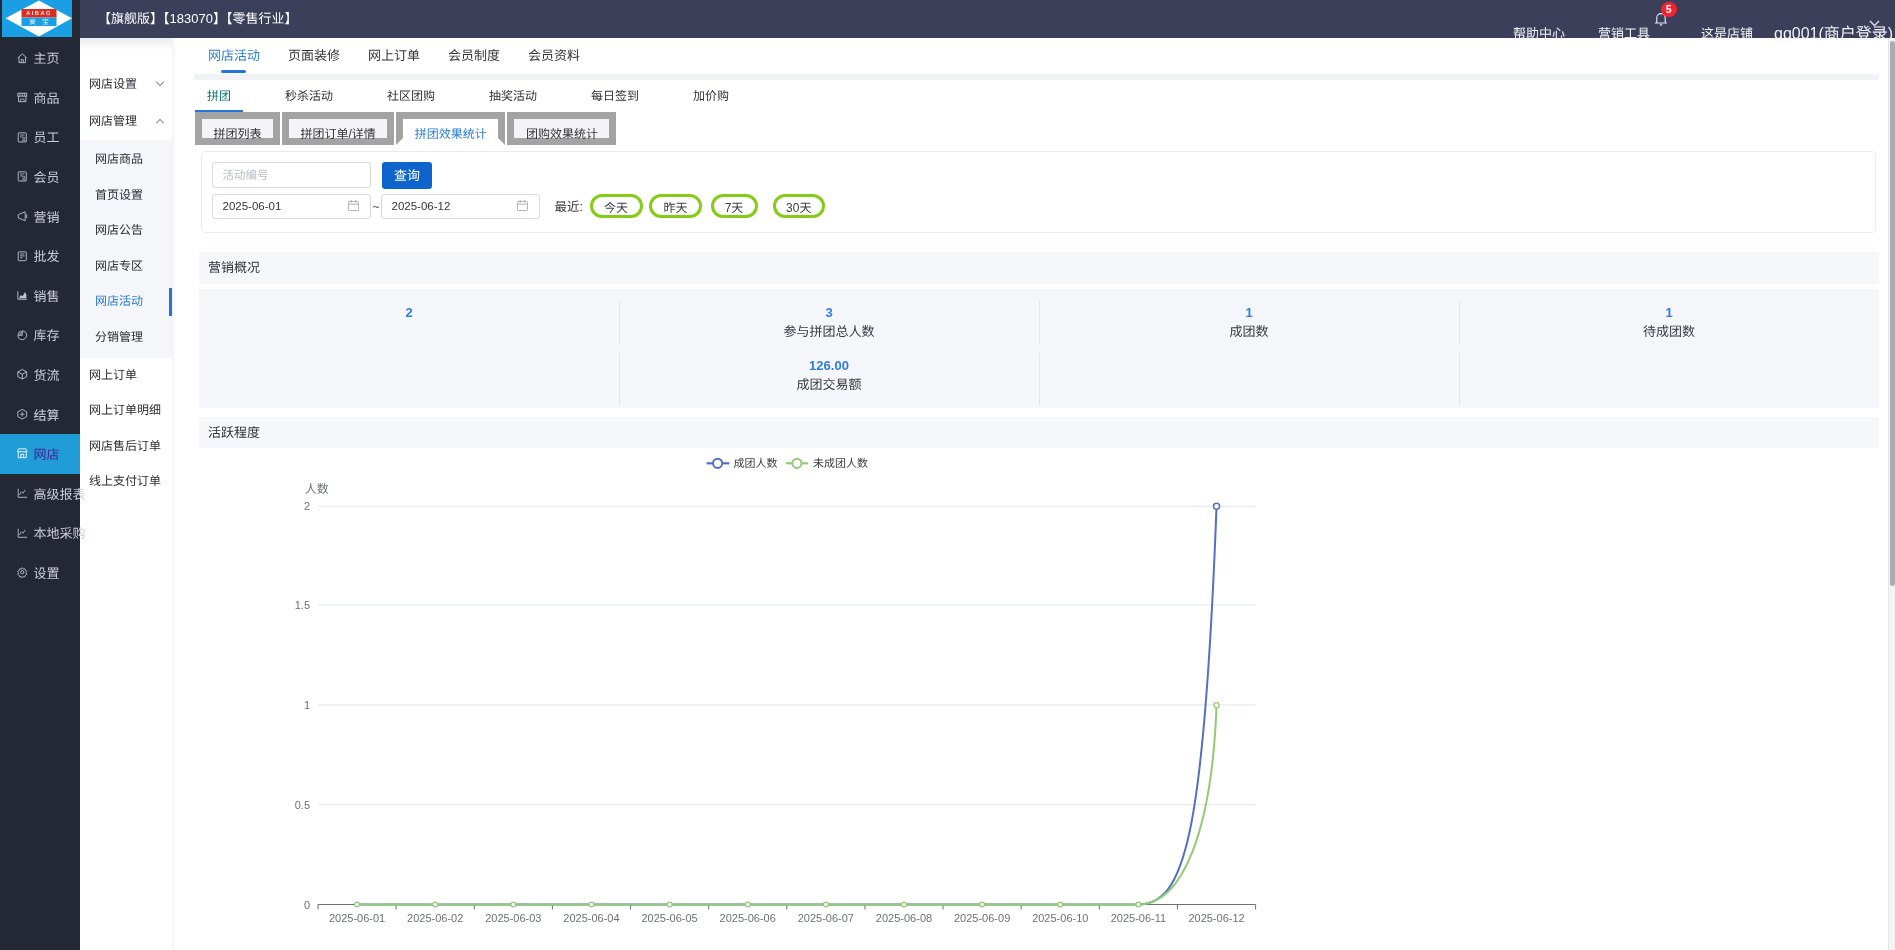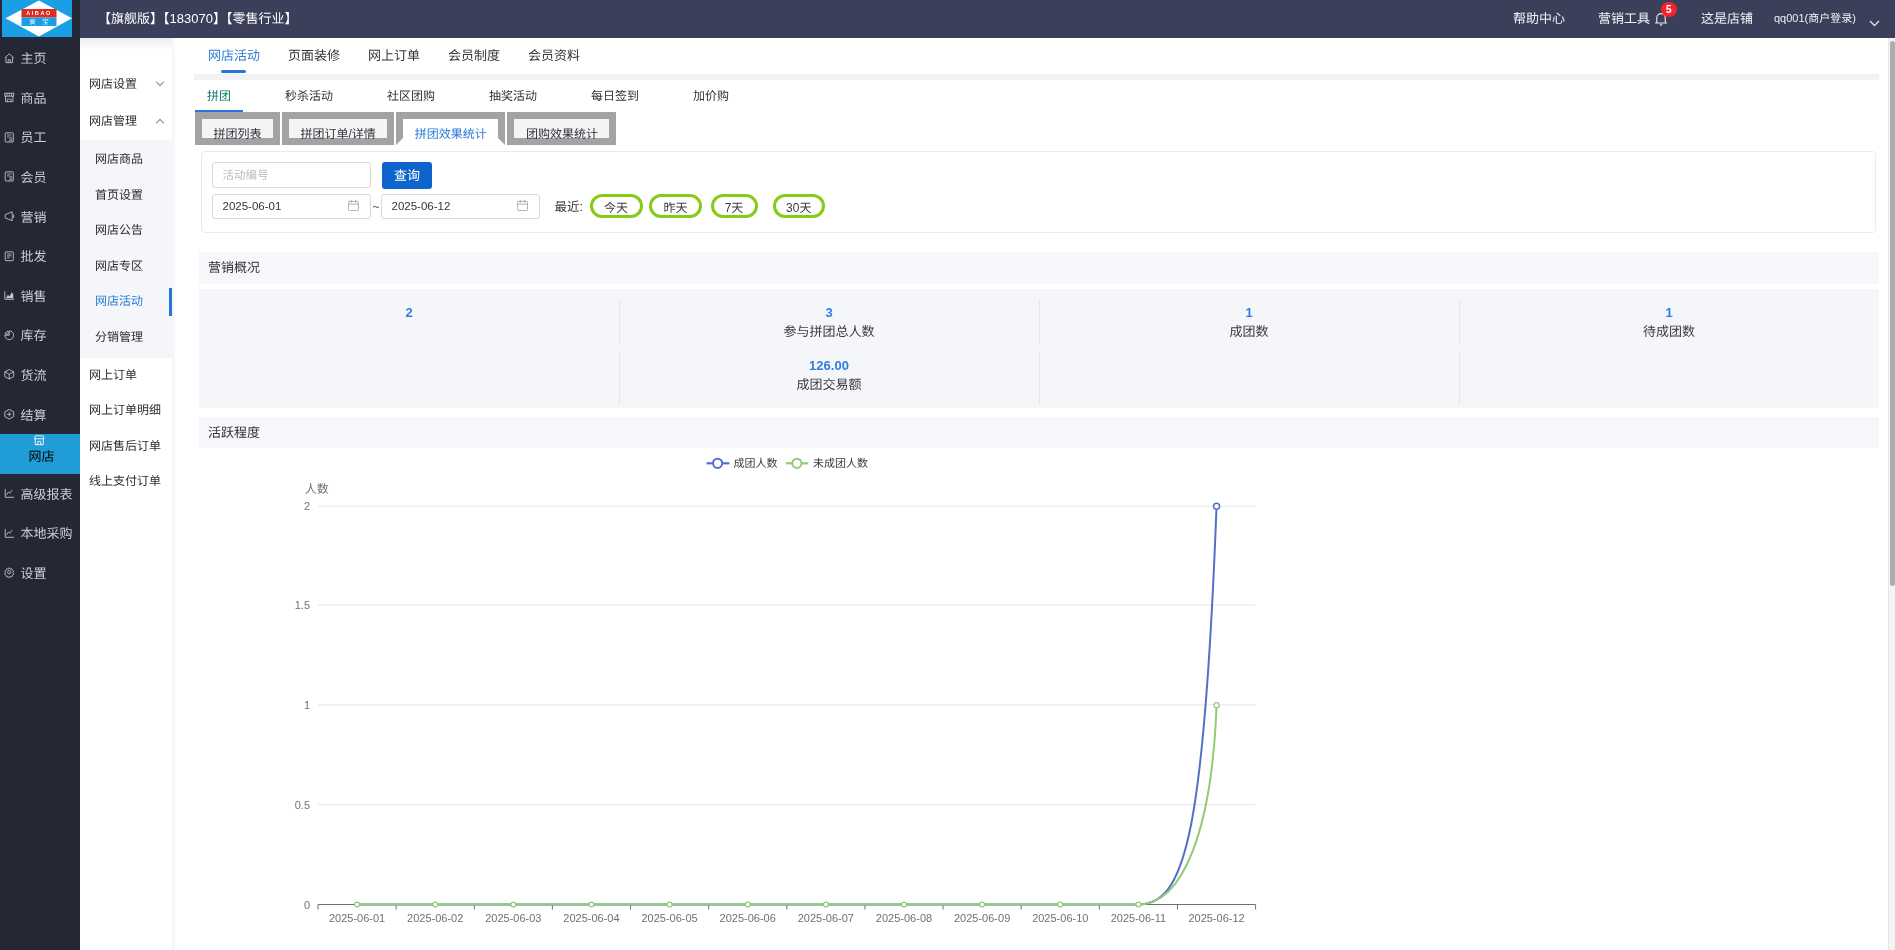--- a/index.html
+++ b/index.html
@@ -2,31 +2,31 @@
 <html lang="zh-CN"><head>
 <meta charset="utf-8">
 <title>网店活动</title>
 <style>
 * { margin:0; padding:0; box-sizing:border-box; }
 html,body { width:1895px; height:950px; overflow:hidden; font-family:"Liberation Sans",sans-serif; background:#fff; }
 
 .topbar { position:absolute; left:0; top:0; width:1895px; height:38px; background:#3b3f5a; z-index:30; }
 .topbar .title { position:absolute; left:98px; top:0; line-height:37px; color:#fff; font-size:13px; }
 .topnav { position:absolute; left:0; top:0; width:1895px; height:37px; color:#f0f1f5; font-size:13px; }
-.topnav .itm { position:absolute; top:0; line-height:37px; }
+.topnav .itm { position:absolute; top:15px; line-height:37px; }
 .bell { position:absolute; left:1655px; top:11.5px; width:12px; height:14px; }
 .badge { background:#f5222d; color:#fff; min-width:15.5px; height:15.5px; border-radius:8px; font-size:10.5px; font-weight:bold; text-align:center; line-height:15.5px; padding:0; }
 .caret { position:absolute; left:1869px; top:15px; width:11px; height:7px; }
 
 .rail { position:absolute; left:0; top:0; width:80px; height:950px; background:#242734; z-index:40; }
 .logo { position:absolute; left:2px; top:0; width:70px; height:37px; background:#1b9fe4; }
 .rail-items { position:absolute; top:38px; left:0; width:80px; }
-.ritem { height:39.6px; display:flex; align-items:center; padding-left:3px; color:#c9cdd6; font-size:13px; white-space:nowrap; }
+.ritem { height:39.6px; display:flex; align-items:center; padding-left:16px; color:#c9cdd6; font-size:13px; white-space:nowrap; }
 .ritem svg { width:12.5px; height:12.5px; margin-right:5px; flex:none; }
-.ritem.act { background:#209cd6; color:#000000;flex-direction:column; }
+.ritem.act { background:#209cd6; color:#4c1d95; }
 
 .snav { position:absolute; left:80px; top:38px; width:92px; height:912px; background:#fff; box-shadow:1px 0 4px rgba(0,0,0,0.08); z-index:20; padding-top:28px; }
 .snav-shadow { position:absolute; left:0; top:0; width:92px; height:12px; background:linear-gradient(#ebecef,#ffffff); }
 .snav .lvl1 { position:relative; height:37px; line-height:37px; padding-left:9px; font-size:12px; color:#2b2b33; }
 .snav .lvl1.b { height:35.6px; line-height:35.6px; }
 .snav .chev { position:absolute; right:9.5px; top:16px; width:6px; height:6px; border-right:1.2px solid #8a8f99; border-bottom:1.2px solid #8a8f99; }
 .chev.dn { transform:rotate(45deg); top:13px; }
 .chev.up { transform:rotate(-135deg); top:17px; }
 .subwrap { background:#f4f6f9; padding:2px 0; }
 .snav .lvl2 { position:relative; height:35.6px; line-height:35.6px; padding-left:15px; font-size:12px; color:#2b2b33; }
@@ -79,21 +79,21 @@
     <span class="itm" style="left:1513px;">帮助中心</span>
     <span class="itm" style="left:1598px;">营销工具</span>
     <span class="bell">
       <svg viewBox="0 0 12 14" width="12" height="14">
           <path d="M1.8 9.6 L1.8 5.8 A4.2 4.2 0 0 1 10.2 5.8 L10.2 9.6 L11.2 11 L0.8 11 Z" fill="none" stroke="#eceef3" stroke-width="1.1"></path>
           <path d="M4.6 12.3 A1.4 1.4 0 0 0 7.4 12.3 Z" fill="#eceef3"></path>
         </svg>
     </span>
     <span class="badge" style="position:absolute;left:1661px;top:1.5px;">5</span>
     <span class="itm" style="left:1701px;">这是店铺</span>
-    <span class="itm" style="left:1774px;font-size:11px;">qq001(商户登录)</span>
+    <span class="itm" style="left:1774px;font-size:16px;">qq001(商户登录)</span>
     <span class="caret"><svg width="11" height="7" viewBox="0 0 11 7">
           <polyline points="1,1 5.5,5.5 10,1" fill="none" stroke="#dfe1e8" stroke-width="1.4"></polyline>
         </svg></span>
   </div>
 </div>
 
 <div class="rail">
   <div class="logo">
     <svg width="70" height="37" viewBox="0 0 70 37">
       <polygon points="36.9,0.5 70,18.2 36.9,36.5 3.5,18.2" fill="#fff"></polygon>

